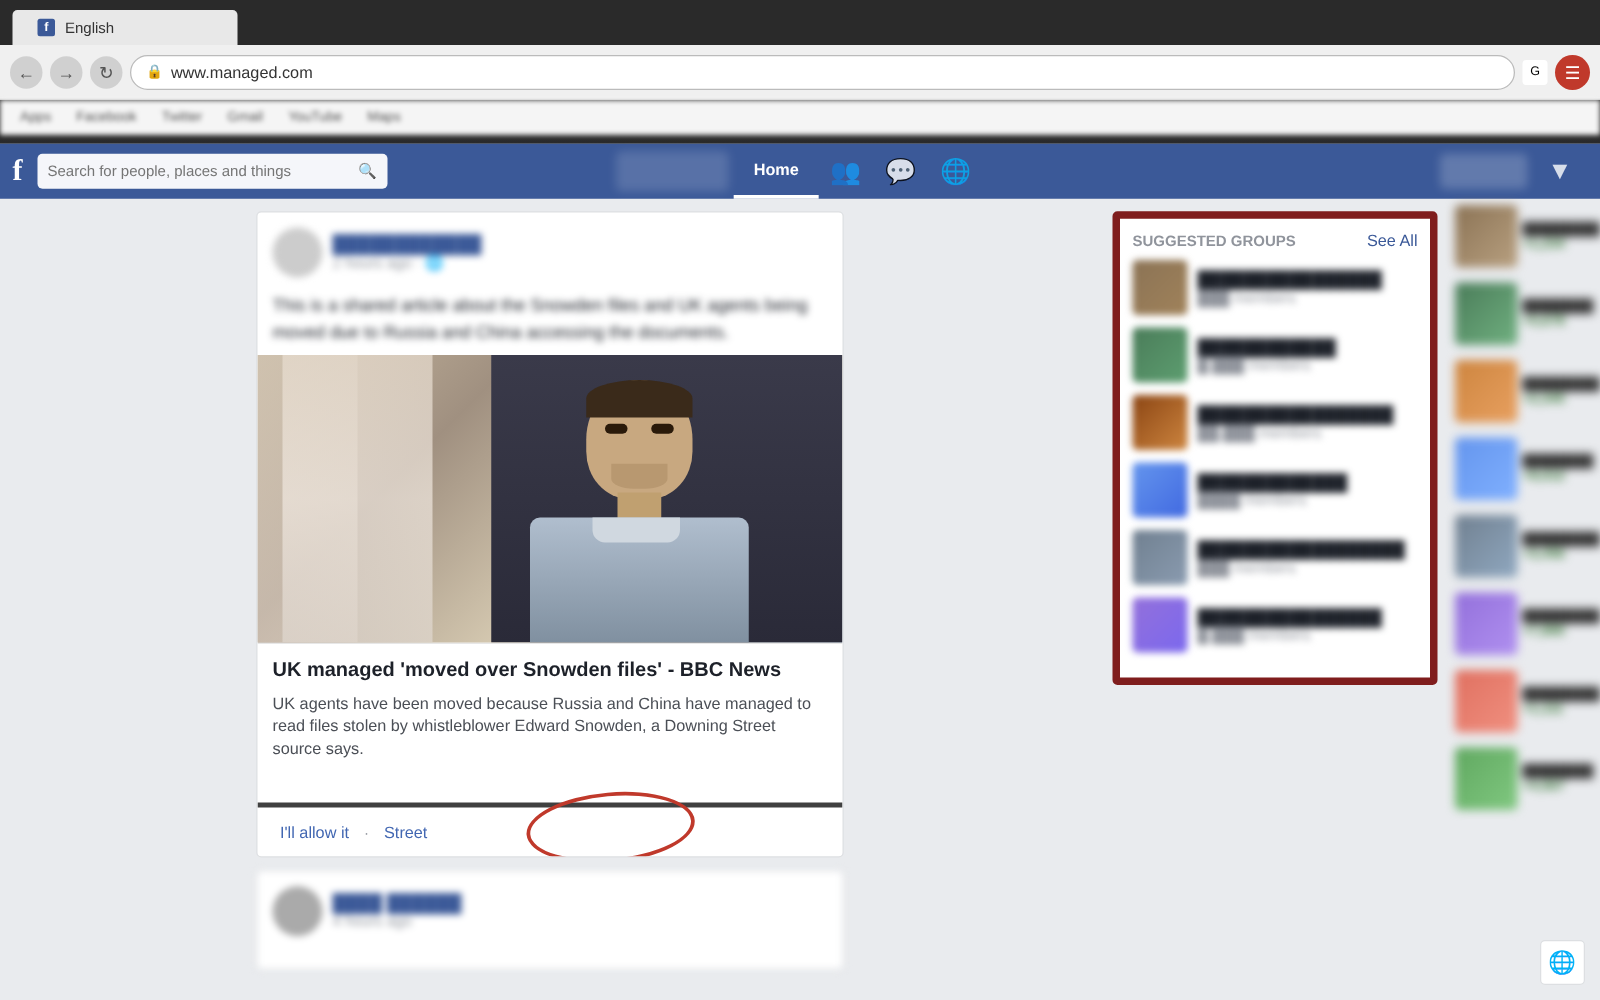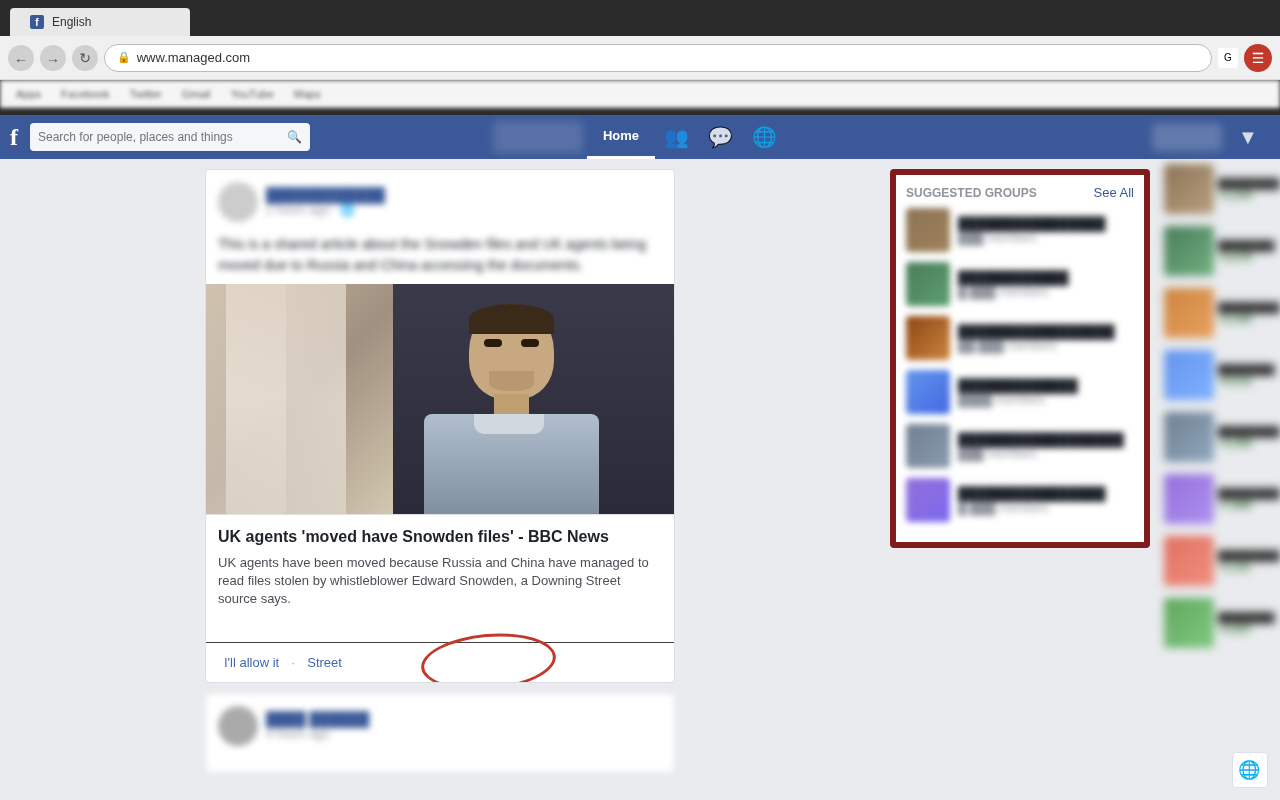--- a/index.html
+++ b/index.html
@@ -274,21 +274,21 @@
     }
     .post-link-source {
       font-size: 11px;
       color: #90949c;
       text-transform: uppercase;
     }
 
     
     .post-actions {
       padding: 8px 12px;
-      border-top: 1px solid #404040;
+      border-top: 4px solid #404040;
       display: flex;
       align-items: center;
       gap: 6px;
     }
     .post-action-btn {
       font-size: 13px;
       color: #4267b2;
       cursor: pointer;
       padding: 4px 6px;
       border-radius: 3px;
@@ -525,21 +525,21 @@
             <div style="position:absolute; top:100px; left:90px; width:35px; height:25px; background:#c0a070;"></div>
 
             <div style="position:absolute; top:120px; left:20px; width:175px; height:100px; background:linear-gradient(180deg, #b0bece 0%, #8090a0 100%); border-radius:8px 8px 0 0;">
 
               <div style="position:absolute; top:0; left:50px; width:70px; height:20px; background:#d0d8e0; border-radius:0 0 10px 10px;"></div>
             </div>
           </div>
         </div>
 
         <div class="post-link-content">
-          <div class="post-link-title">UK agents 'moved have Snowden files' - BBC News</div>
+          <div class="post-link-title">UK managed 'moved over Snowden files' - BBC News</div>
           <div class="post-link-desc">UK agents have been moved because Russia and China have managed to read files stolen by whistleblower Edward Snowden, a Downing Street source says.</div>
         </div>
 
         <div class="post-actions-wrapper">
           <div class="post-actions">
             <span class="post-action-btn">I'll allow it</span>
             <span class="post-action-separator">·</span>
             <span class="post-action-btn">Street</span>
           </div>
 

